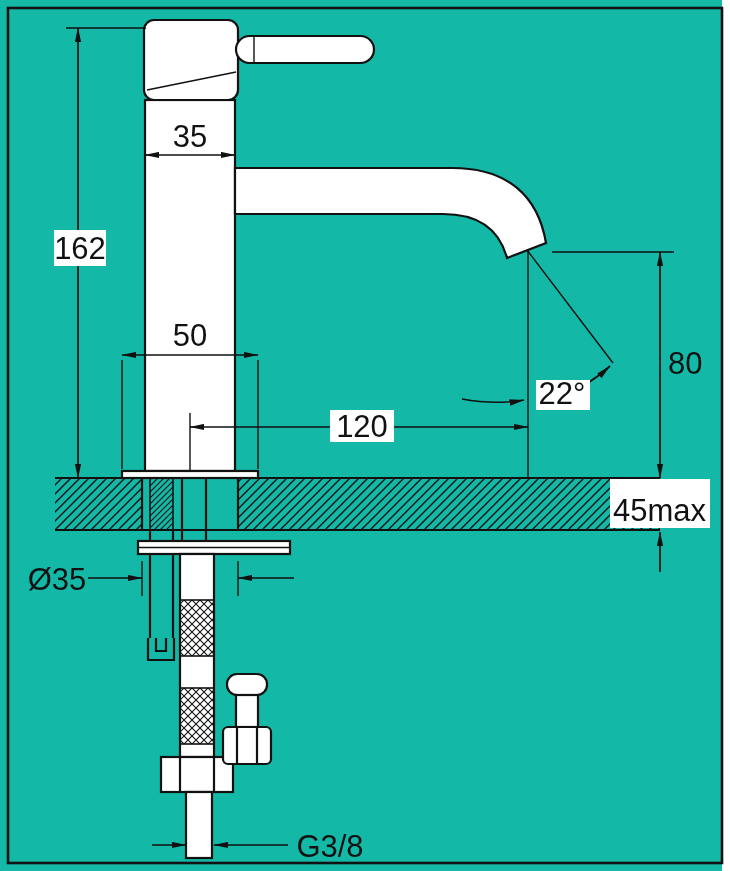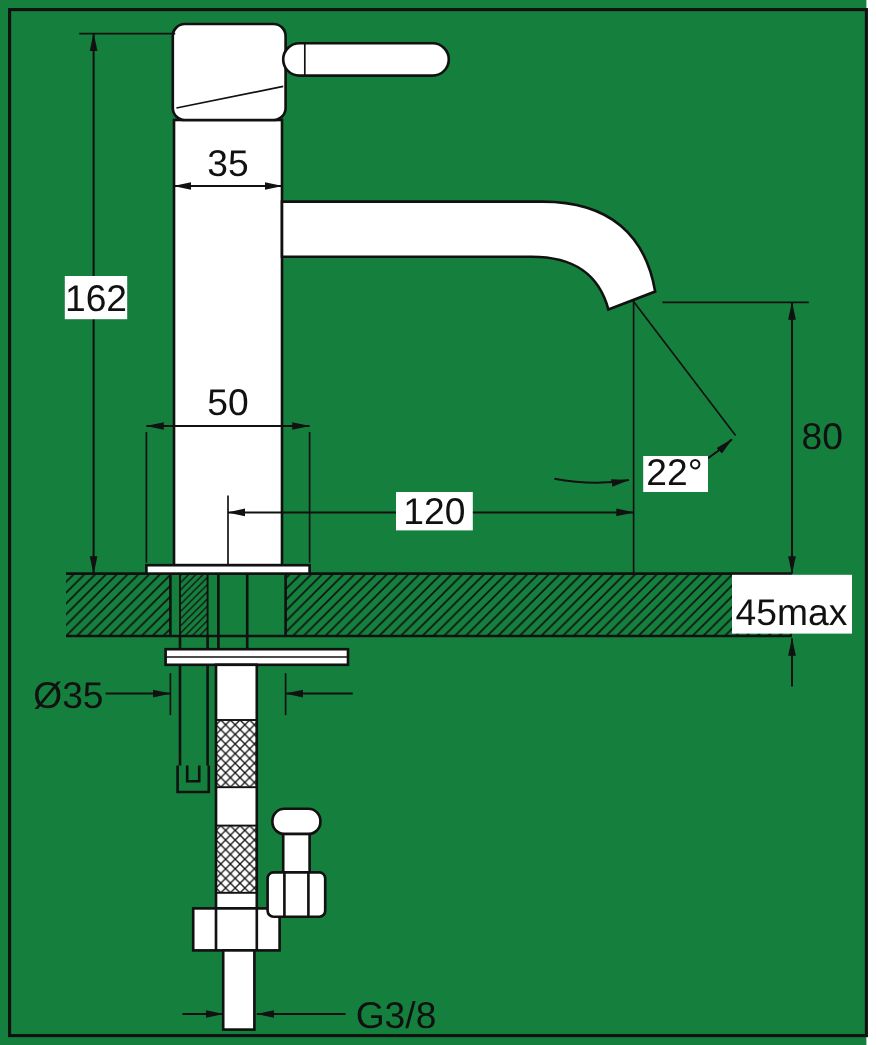--- a/index.html
+++ b/index.html
@@ -1,17 +1,17 @@
 <!DOCTYPE html>
 <html><head>
 <meta charset="utf-8">
 <title>Faucet Dimension Drawing</title>
 <style>
   html,body{margin:0;padding:0;background:#fff;}
-  .stage{width:722px;height:871px;position:relative;background:#15803d;font-family:"Liberation Sans",sans-serif;}
+  .stage{width:722px;height:871px;position:relative;background:#14b8a6;font-family:"Liberation Sans",sans-serif;}
   svg{display:block;}
   .lbl{font-family:"Liberation Sans",sans-serif;font-size:31px;fill:#111;}
   .geo{stroke:#111;stroke-width:2.2;fill:none;}
   .geow{stroke:#111;stroke-width:2.2;fill:#fff;}
   .dim{stroke:#111;stroke-width:1.7;fill:none;marker-start:url(#arr);marker-end:url(#arr);}
   .dim1{stroke:#111;stroke-width:1.7;fill:none;marker-end:url(#arr);}
   .ext{stroke:#111;stroke-width:1.4;fill:none;}
   .bg{fill:#fff;stroke:none;}
 </style>
 </head>

